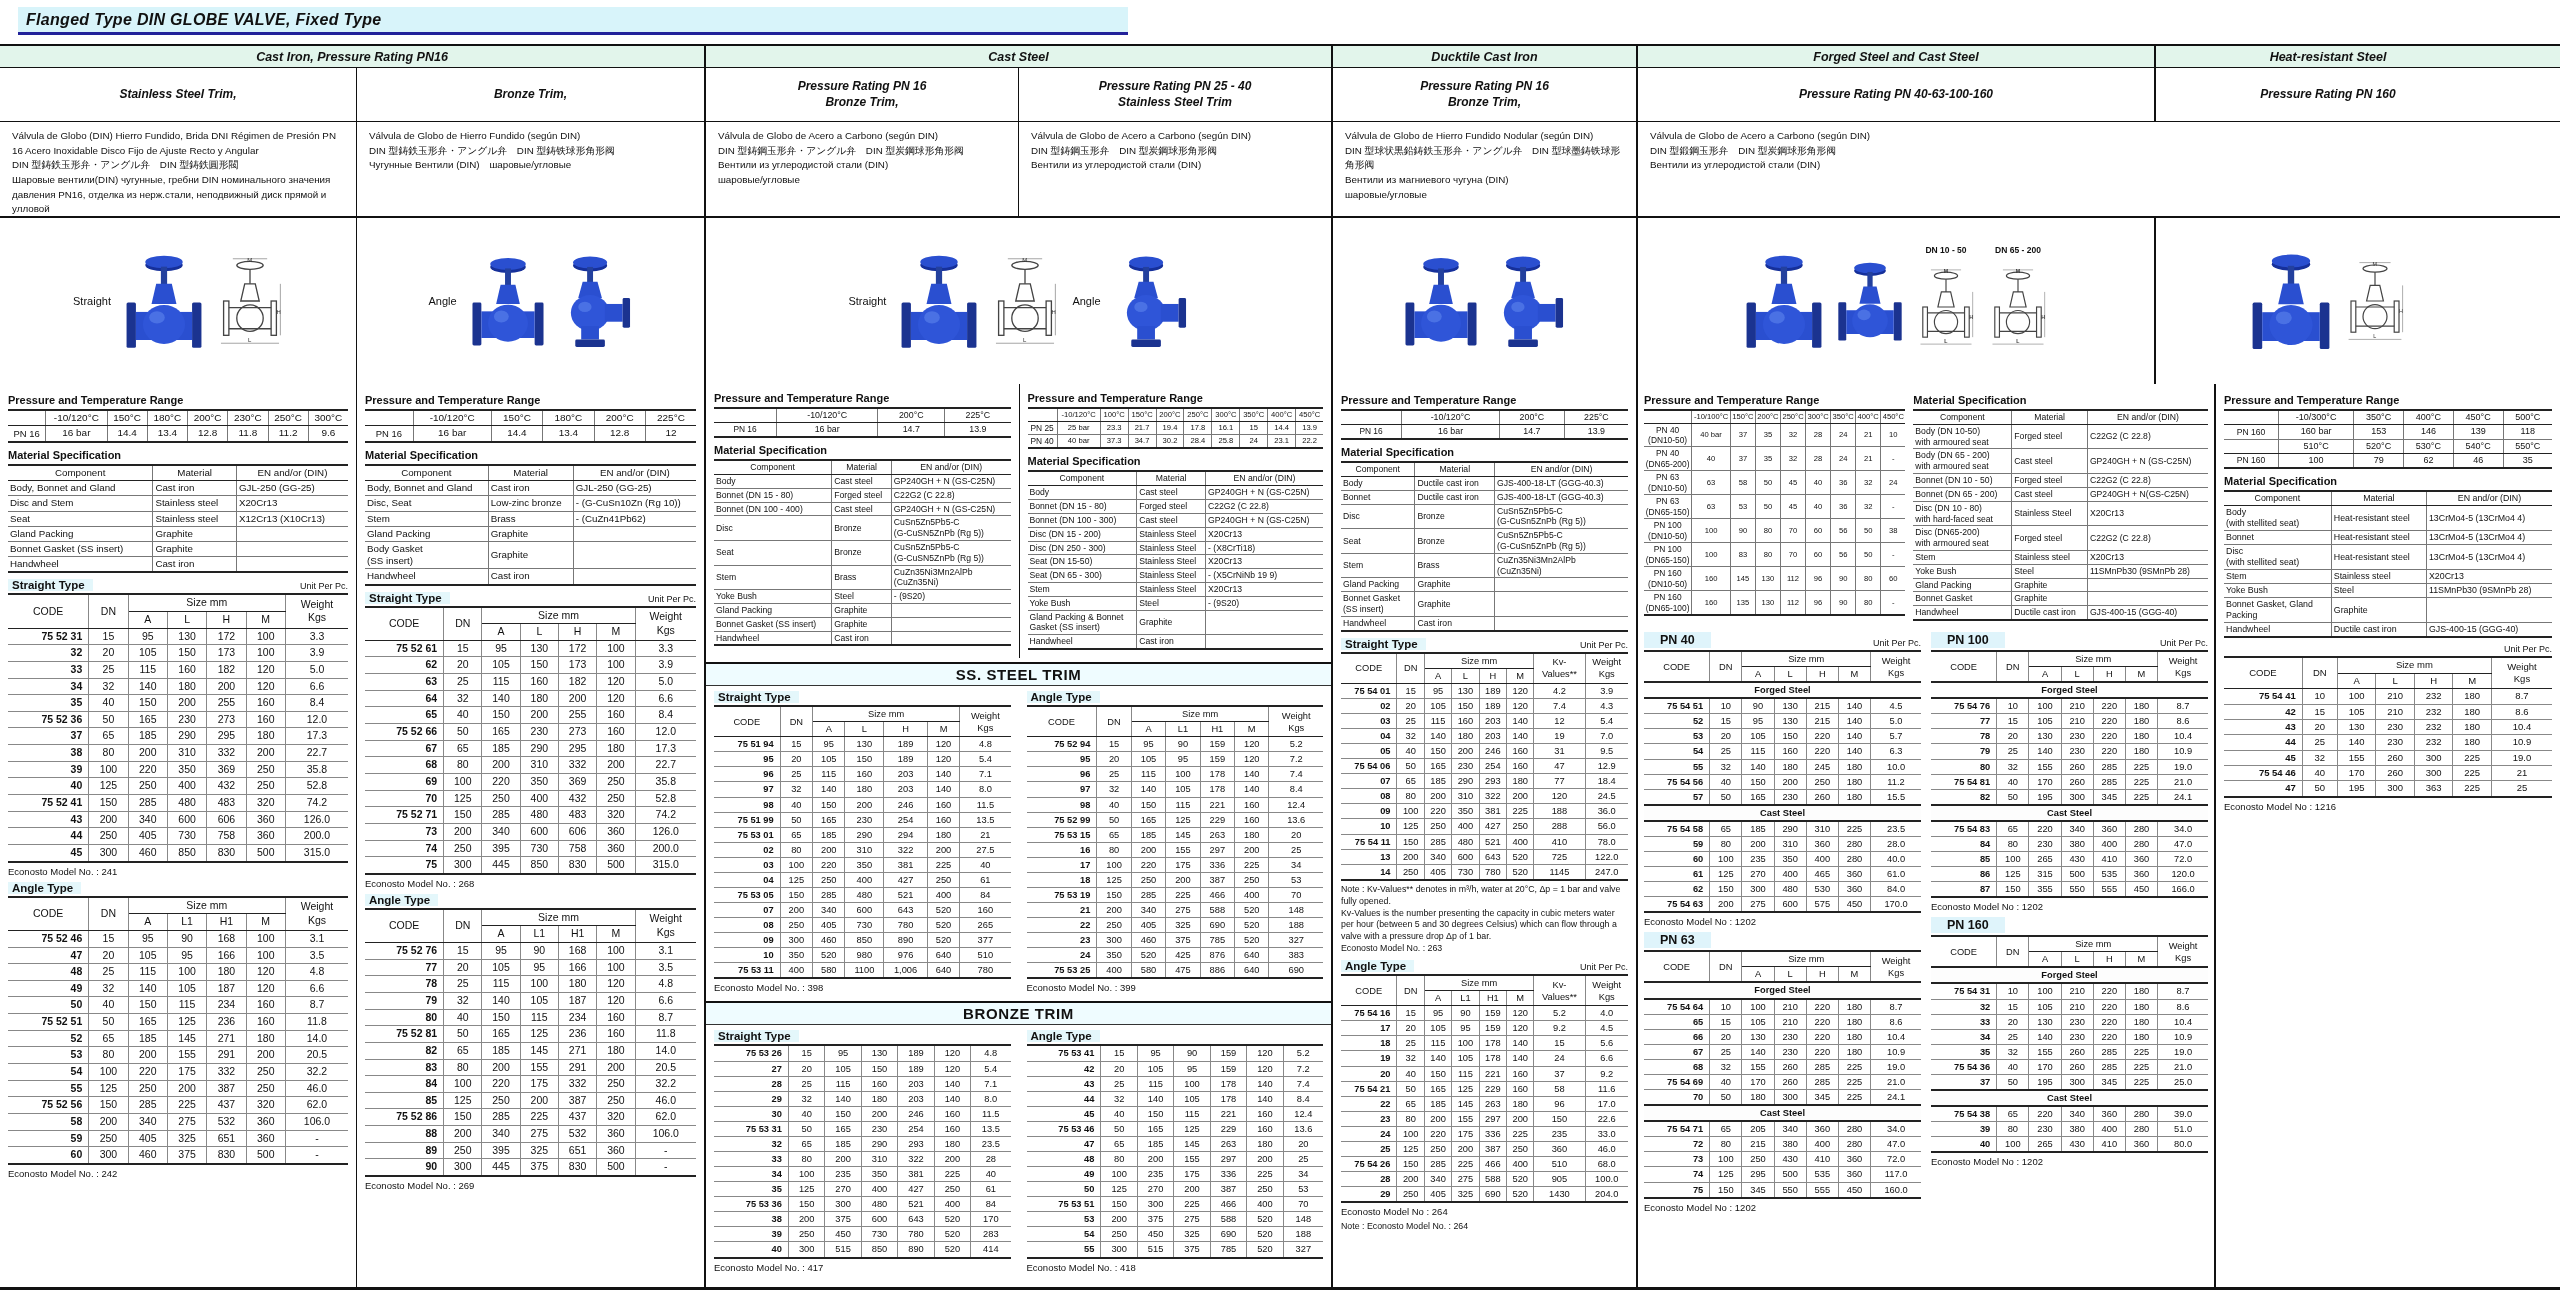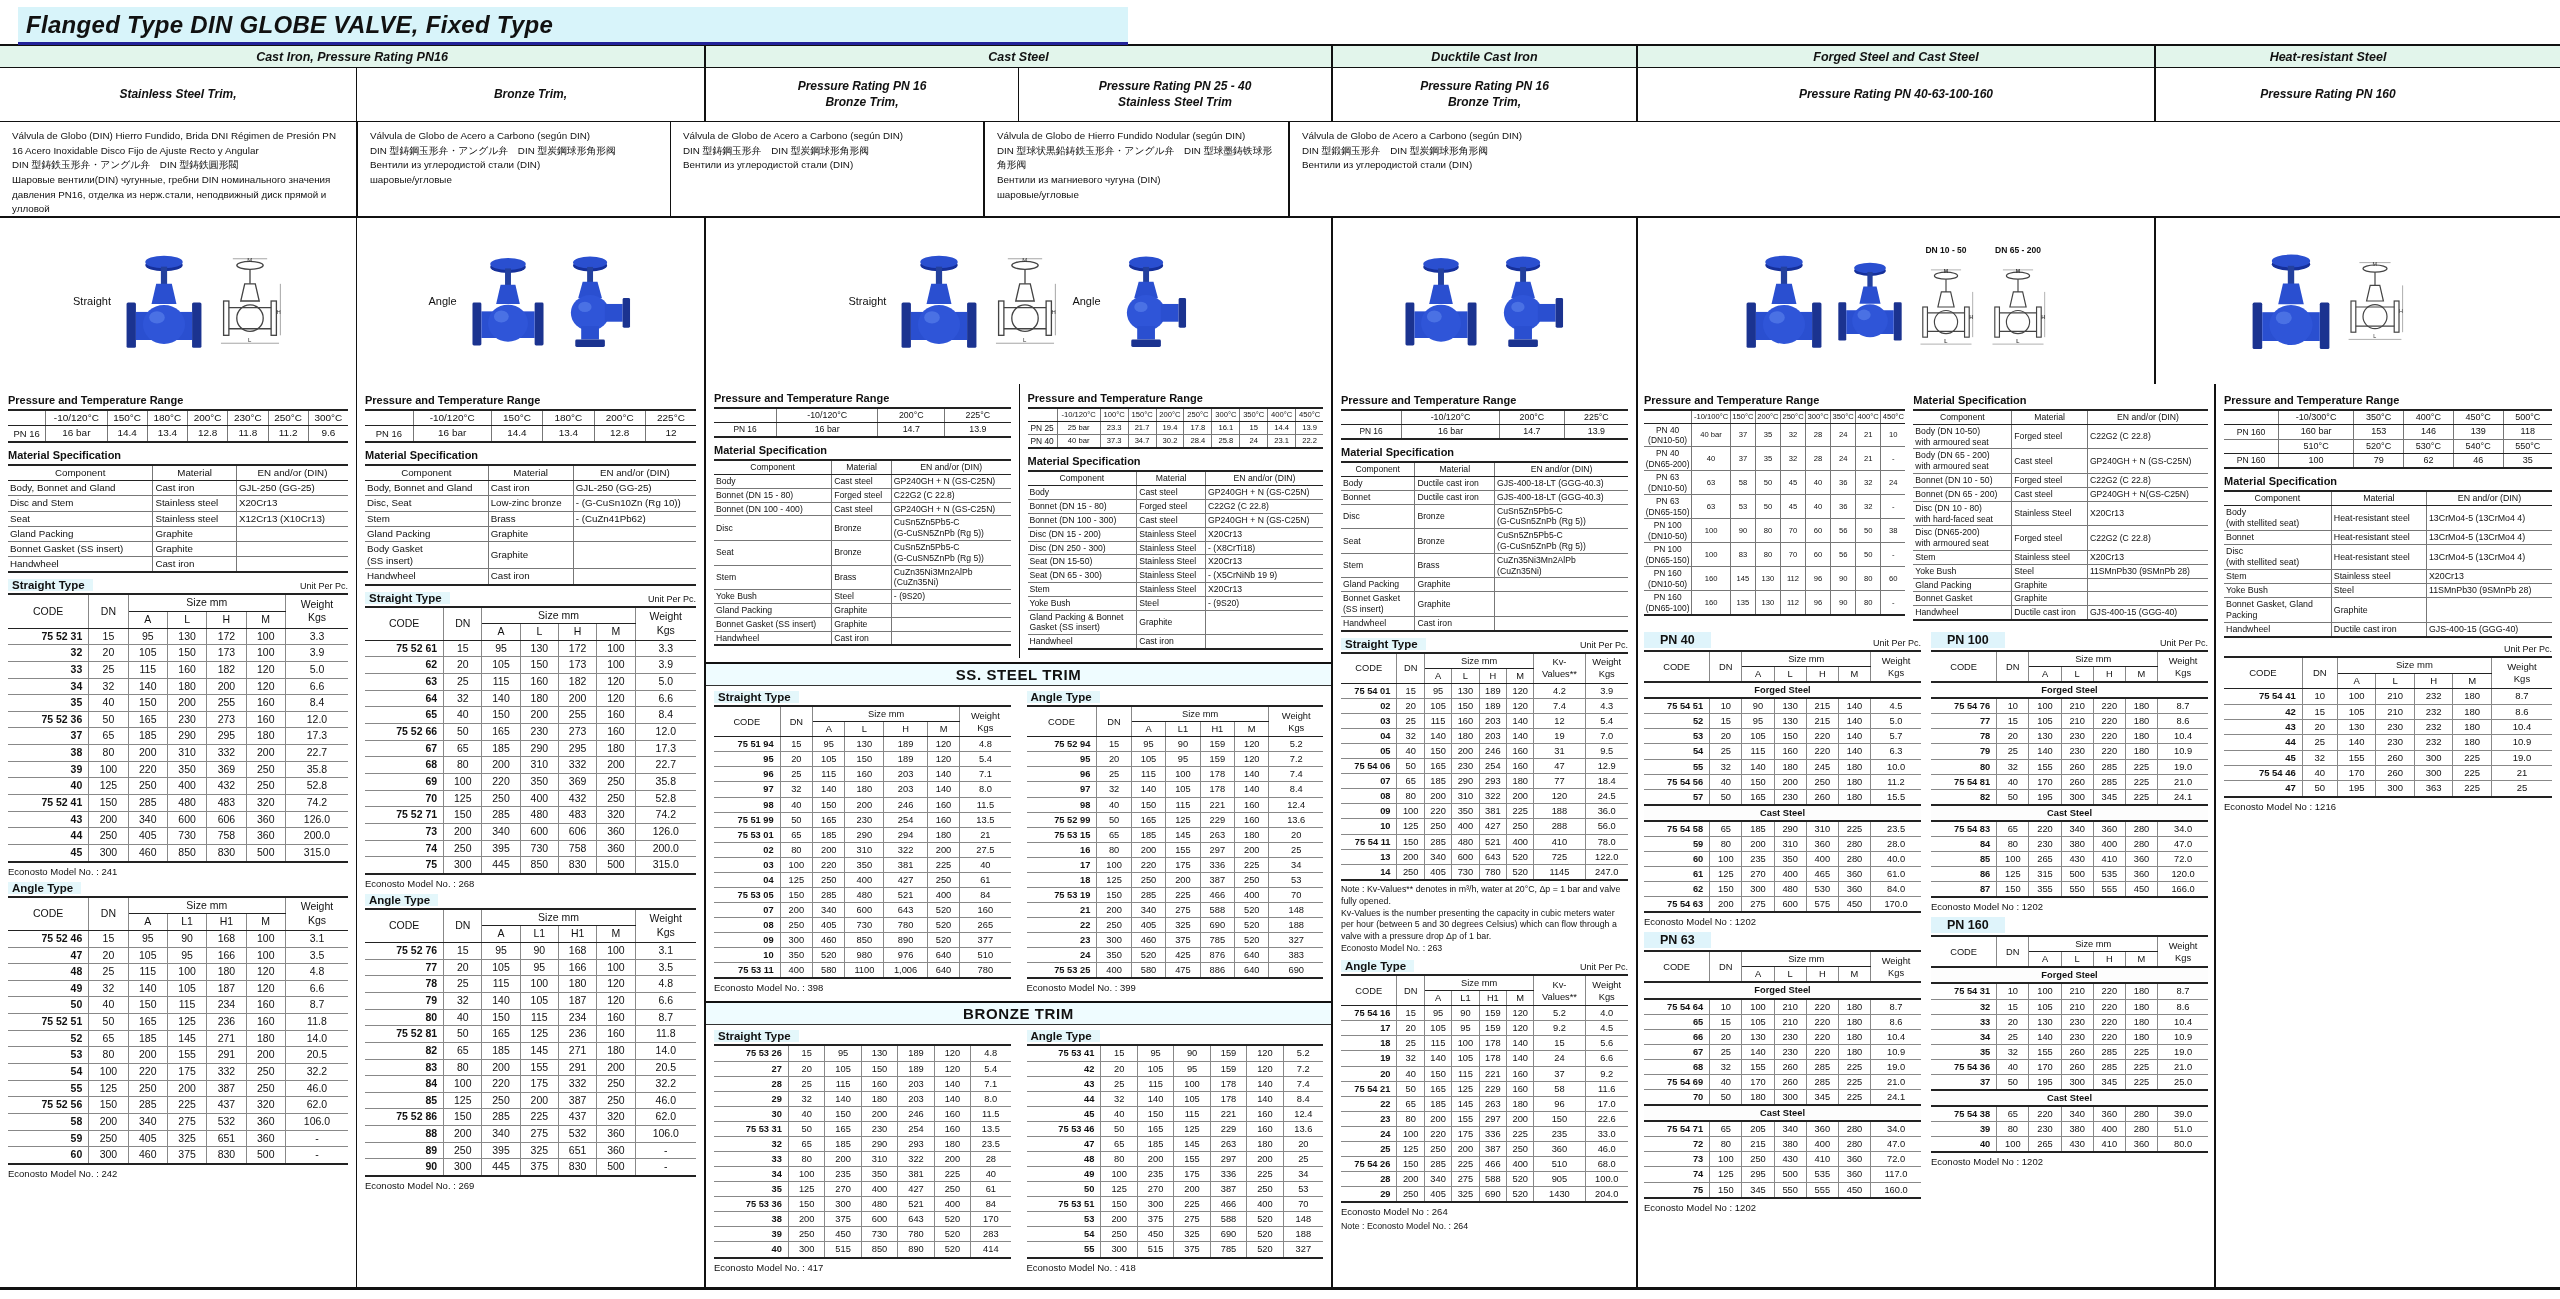--- a/index.html
+++ b/index.html
@@ -1,20 +1,20 @@
 <!DOCTYPE html>
 <html><head>
 <meta charset="utf-8">
 <style>
   html,body{margin:0;padding:0;background:#fff;}
   body{width:2560px;height:1299px;overflow:hidden;font-family:"Liberation Sans",sans-serif;color:#111;}
   *{box-sizing:border-box;}
   
   .title-band{height:44px;padding:7px 0 0 18px;}
-  .title{display:inline-block;min-width:1110px;font-size:24px;font-weight:bold;font-style:italic;
+  .title{display:inline-block;min-width:1110px;font-size:16px;font-weight:bold;font-style:italic;
          background:#d8f4fa;border-bottom:3px solid #22229a;padding:4px 10px 3px 8px;letter-spacing:.3px;}
   
   .hrow{display:flex;width:2560px;}
   .row-groups{height:24px;border-top:2px solid #111;border-bottom:1px solid #111;background:#e2f5eb;}
   .row-trims{height:54px;border-bottom:1px solid #111;}
   .row-desc{height:96px;border-bottom:2px solid #111;}
   .row-imgs{height:166px;}
   .hcell{display:flex;align-items:center;justify-content:center;text-align:center;}
   .ghead{font-weight:bold;font-style:italic;font-size:12.5px;}
   .trim{font-weight:bold;font-style:italic;font-size:12px;white-space:pre-line;line-height:1.3;}
@@ -155,20 +155,23 @@
   <div class="hcell trim w-g3 bl2">Pressure Rating PN 16
 Bronze Trim,</div>
   <div class="hcell trim w-g4 bl2">Pressure Rating PN 40-63-100-160</div>
   <div class="hcell trim w-g5 bl2">Pressure Rating PN 160</div>
 </div>
 
 <div class="hrow row-desc">
   <div class="hcell desc w-p1">Válvula de Globo (DIN) Hierro Fundido, Brida DNI Régimen de Presión PN 16 Acero Inoxidable Disco Fijo de Ajuste Recto y Angular
 DIN 型鋳鉄玉形弁・アングル弁　DIN 型鋳鉄圓形閥
 Шаровые вентили(DIN) чугунные, гребни DIN номинального значения давления PN16, отделка из нерж.стали, неподвижный диск прямой и улловой</div>
+  <div class="hcell desc w-p2 bl1">Válvula de Globo de Hierro Fundido (según DIN)
+DIN 型鋳鉄玉形弁・アングル弁　DIN 型鋳铁球形角形阀
+Чугунные Вентили (DIN)　шаровые/угловые</div>
   <div class="hcell desc w-p3 bl2">Válvula de Globo de Acero a Carbono (según DIN)
 DIN 型鋳鋼玉形弁・アングル弁　DIN 型炭鋼球形角形阀
 Вентили из углеродистой стали (DIN)
 шаровые/угловые</div>
   <div class="hcell desc w-p4 bl1">Válvula de Globo de Acero a Carbono (según DIN)
 DIN 型鋳鋼玉形弁　DIN 型炭鋼球形角形阀
 Вентили из углеродистой стали (DIN)</div>
   <div class="hcell desc w-g3 bl2">Válvula de Globo de Hierro Fundido Nodular (según DIN)
 DIN 型球状黒鉛鋳鉄玉形弁・アングル弁　DIN 型球墨鋳铁球形角形阀
 Вентили из магниевого чугуна (DIN)

